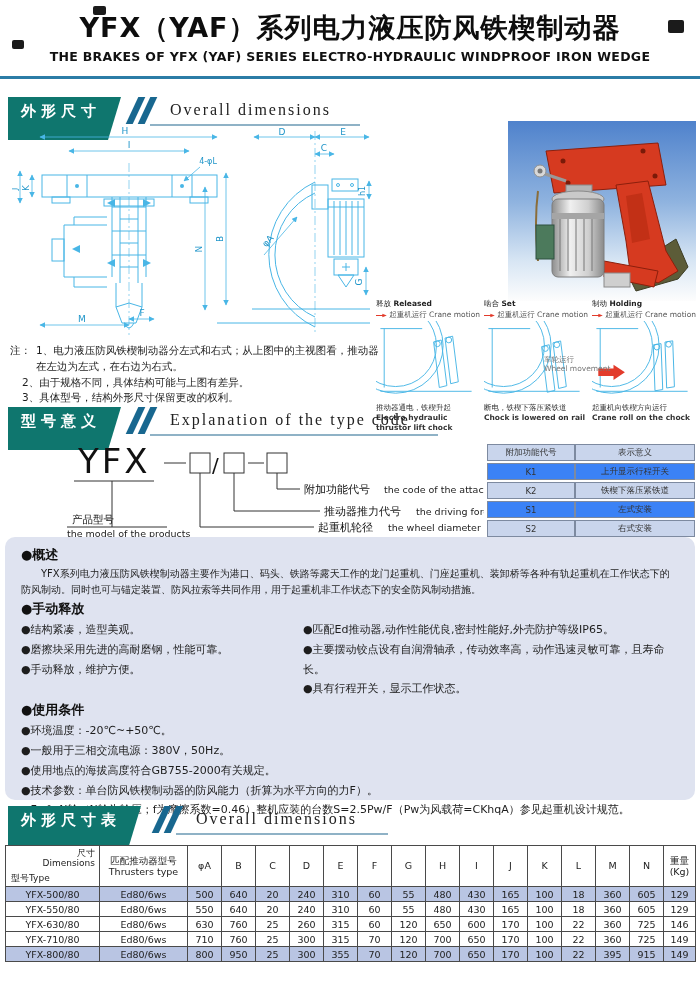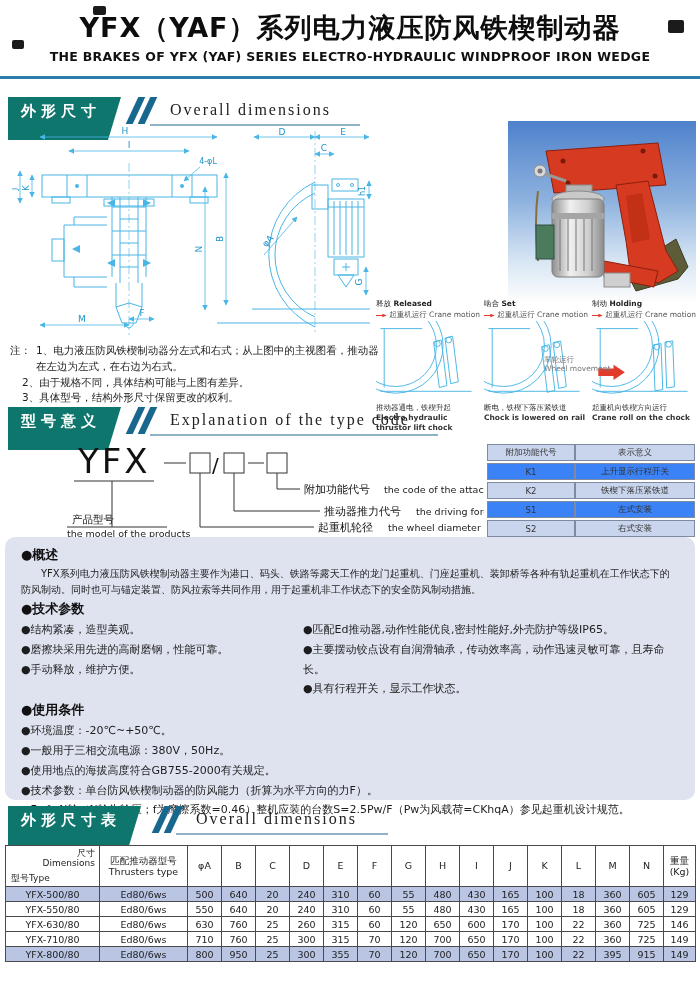--- a/index.html
+++ b/index.html
@@ -400,21 +400,21 @@
         <tr class="blue">
           <td class="c1">S2</td>
           <td>右式安装</td>
         </tr>
       </tbody>
   </table>
 
   <div class="content">
     <div class="hb">●概述</div>
     <p class="para">YFX系列电力液压防风铁楔制动器主要作为港口、码头、铁路等露天工作的龙门起重机、门座起重机、装卸桥等各种有轨起重机在工作状态下的防风制动。同时也可与锚定装置、防风拉索等共同作用，用于起重机非工作状态下的安全防风制动措施。</p>
-    <div class="hb">●技术参数</div>
+    <div class="hb">●手动释放</div>
     <div class="feat">
       <div class="col-l">
         <div>●结构紧凑，造型美观。</div>
         <div>●磨擦块采用先进的高耐磨钢，性能可靠。</div>
         <div>●手动释放，维护方便。</div>
       </div>
       <div class="col-r">
         <div>●匹配Ed推动器,动作性能优良,密封性能好,外壳防护等级IP65。</div>
         <div>●主要摆动铰点设有自润滑轴承，传动效率高，动作迅速灵敏可靠，且寿命长。</div>
         <div>●具有行程开关，显示工作状态。</div>

